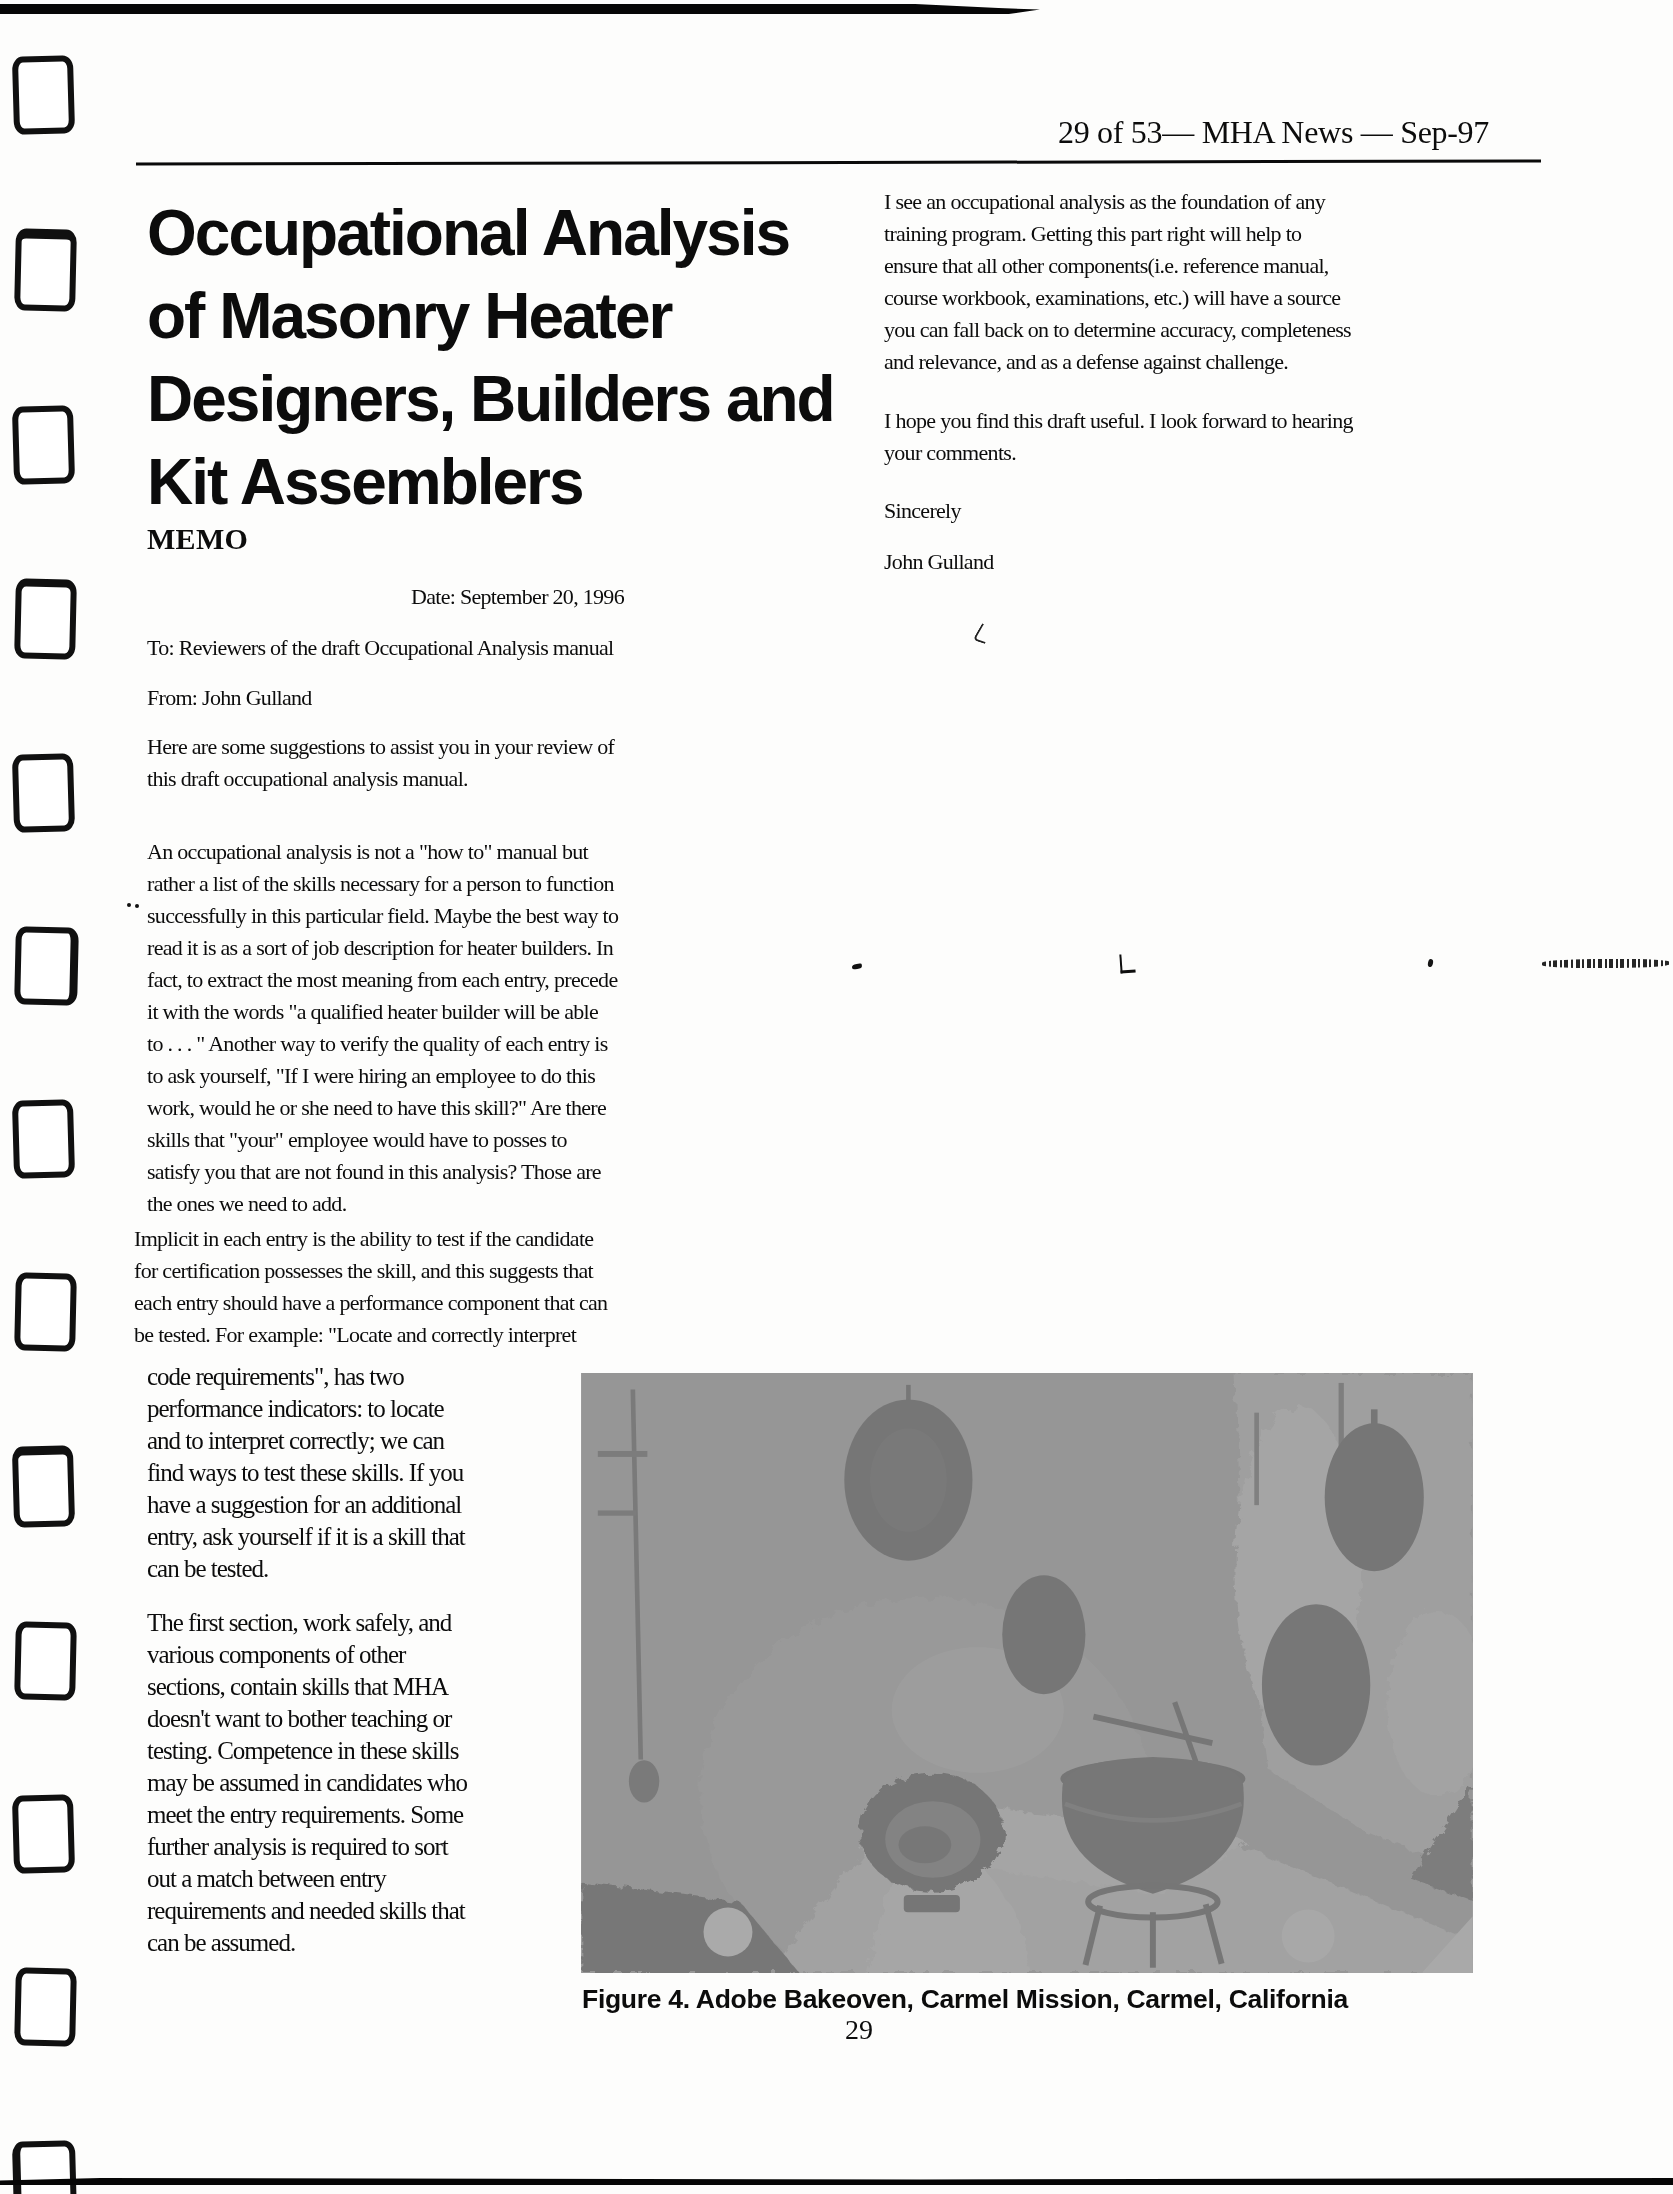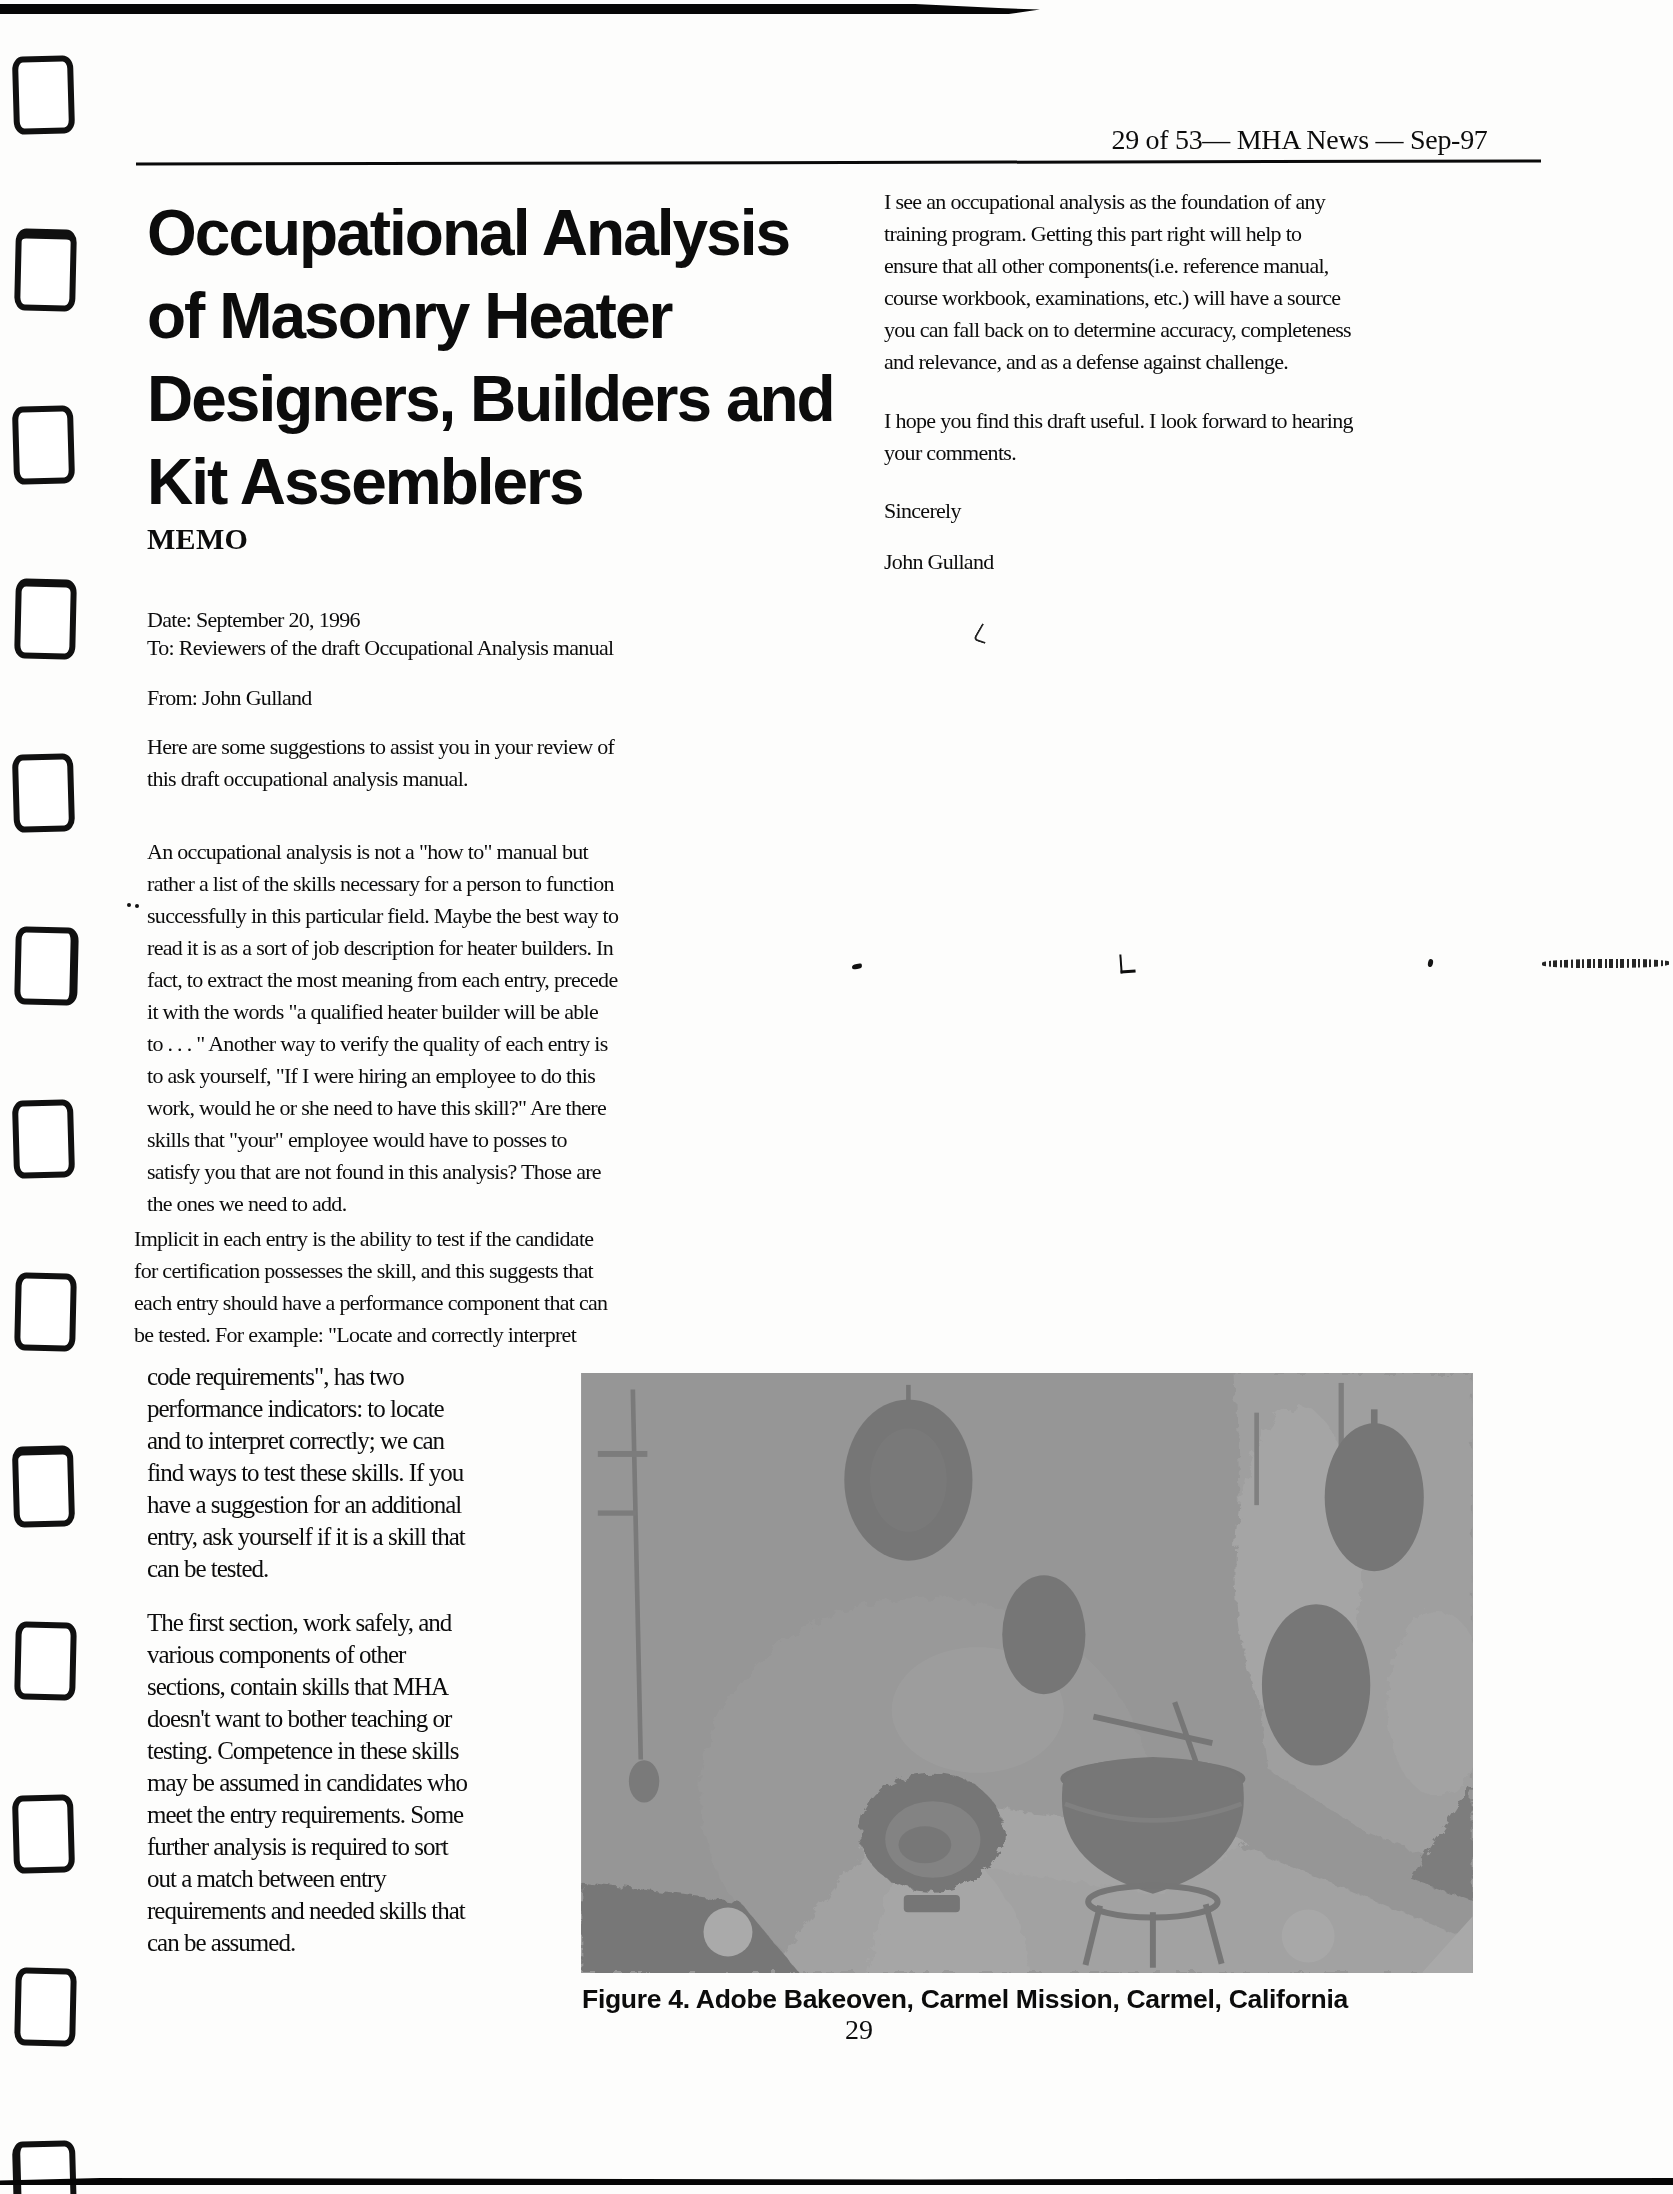--- a/index.html
+++ b/index.html
@@ -21,33 +21,33 @@
   .hole{width:49px;height:66px;border:6px solid #101010;border-radius:10.6px/13.2px;
     background:#fff;}
   .hole:nth-child(odd){transform:rotate(-1.6deg);}
   .hole:nth-child(even){transform:rotate(1.3deg) translateX(2px);}
   .hole:nth-child(2){border-top-width:10px;}
   .hole:nth-child(4){border-top-width:8.6px;}
   .hole:nth-child(6){border-right-width:8px;}
   .hole:nth-child(9){border-top-width:9.3px;}
   .hole:nth-child(13){border-left-width:8px;}
 
-  .header-info{left:1058px;top:124px;width:483px;text-align:center;
-    font-size:28px;letter-spacing:-0.3px;}
+  .header-info{left:1058px;top:114px;width:483px;text-align:left;
+    font-size:32px;letter-spacing:-0.3px;}
   .header-rule{left:136px;top:161px;width:1405px;height:3.3px;background:#0a0a0a;
     transform:rotate(-0.12deg);}
 
   .title{left:147px;top:192px;width:780px;
     font-family:"Liberation Sans",sans-serif;font-weight:bold;
     font-size:64px;line-height:83px;letter-spacing:-2px;white-space:pre-line;}
 
   .memo-h{left:147px;top:522px;font-weight:bold;font-size:30px;letter-spacing:0.3px;}
 
   .body-text{font-size:22px;line-height:32px;letter-spacing:-0.7px;white-space:pre-line;}
-  .memo-date{left:147px;top:604px;width:741px;}
+  .memo-date{left:147px;top:581px;width:741px;text-align:center;}
   .memo-to{left:147px;top:632px;width:754px;}
   .memo-from{left:147px;top:682px;width:741px;}
   .p-intro{left:147px;top:731px;width:761px;}
   .p-analysis{left:147px;top:836px;width:761px;}
   .p-implicit{left:134px;top:1223px;width:761px;}
   .narrow{font-size:25px;letter-spacing:-1px;}
   .p-implicit-wrap{left:147px;top:1361px;width:463px;}
   .p-firstsection{left:147px;top:1607px;width:463px;}
 
   .r-foundation{left:884px;top:186px;width:708px;}

